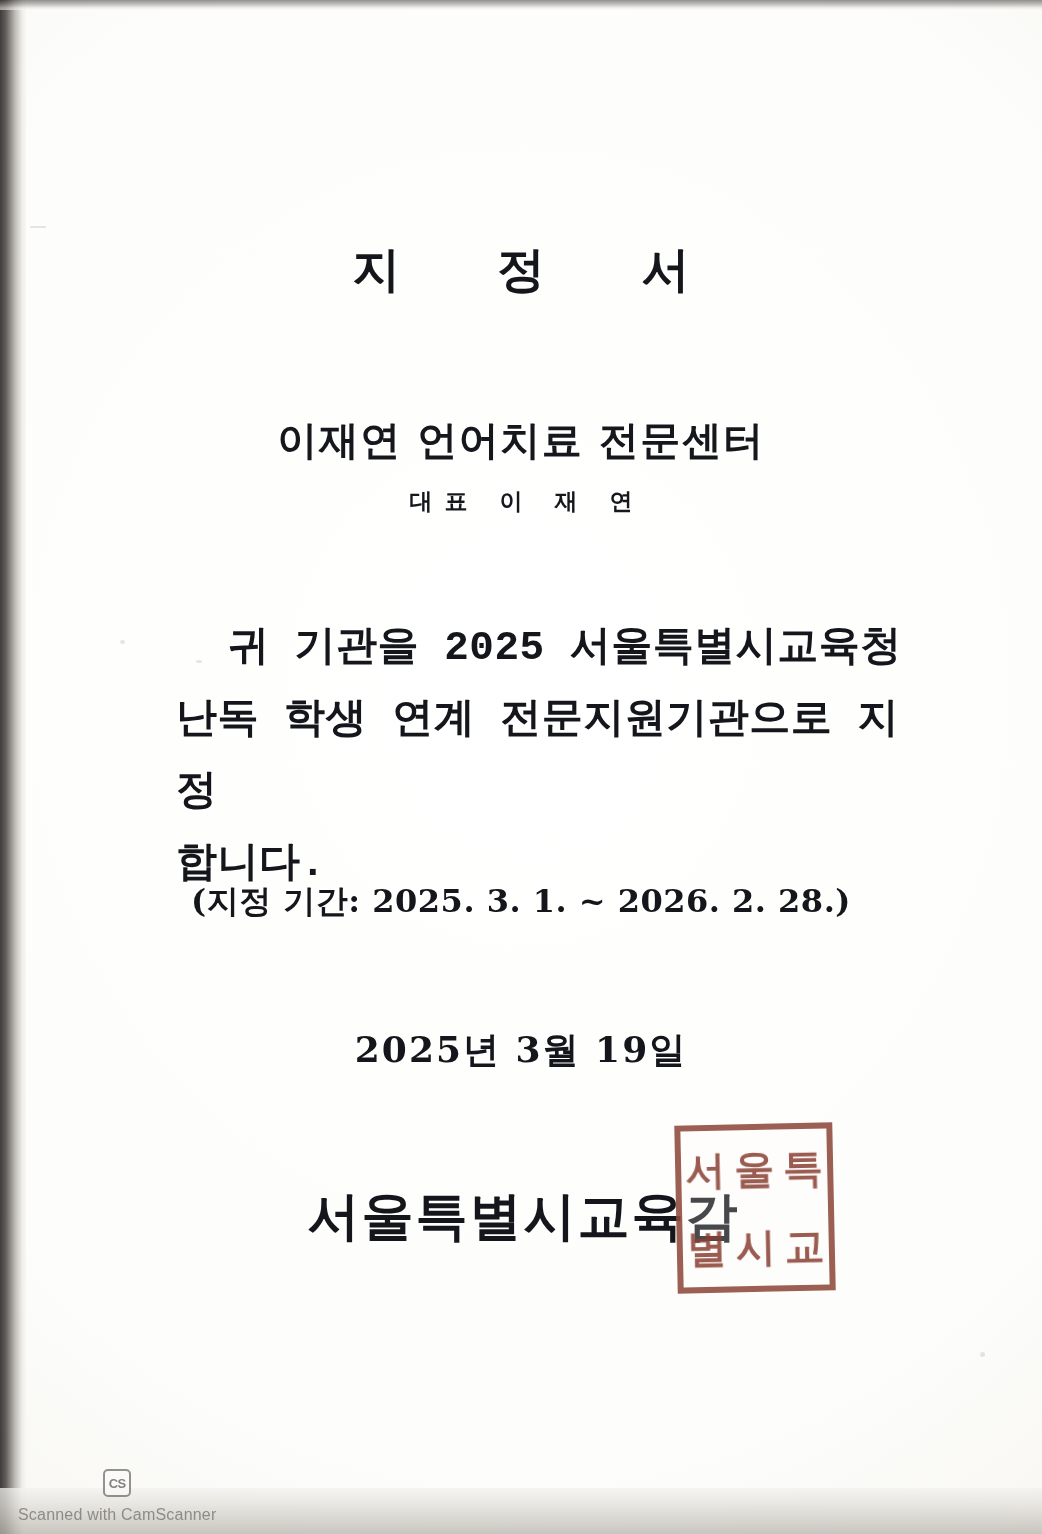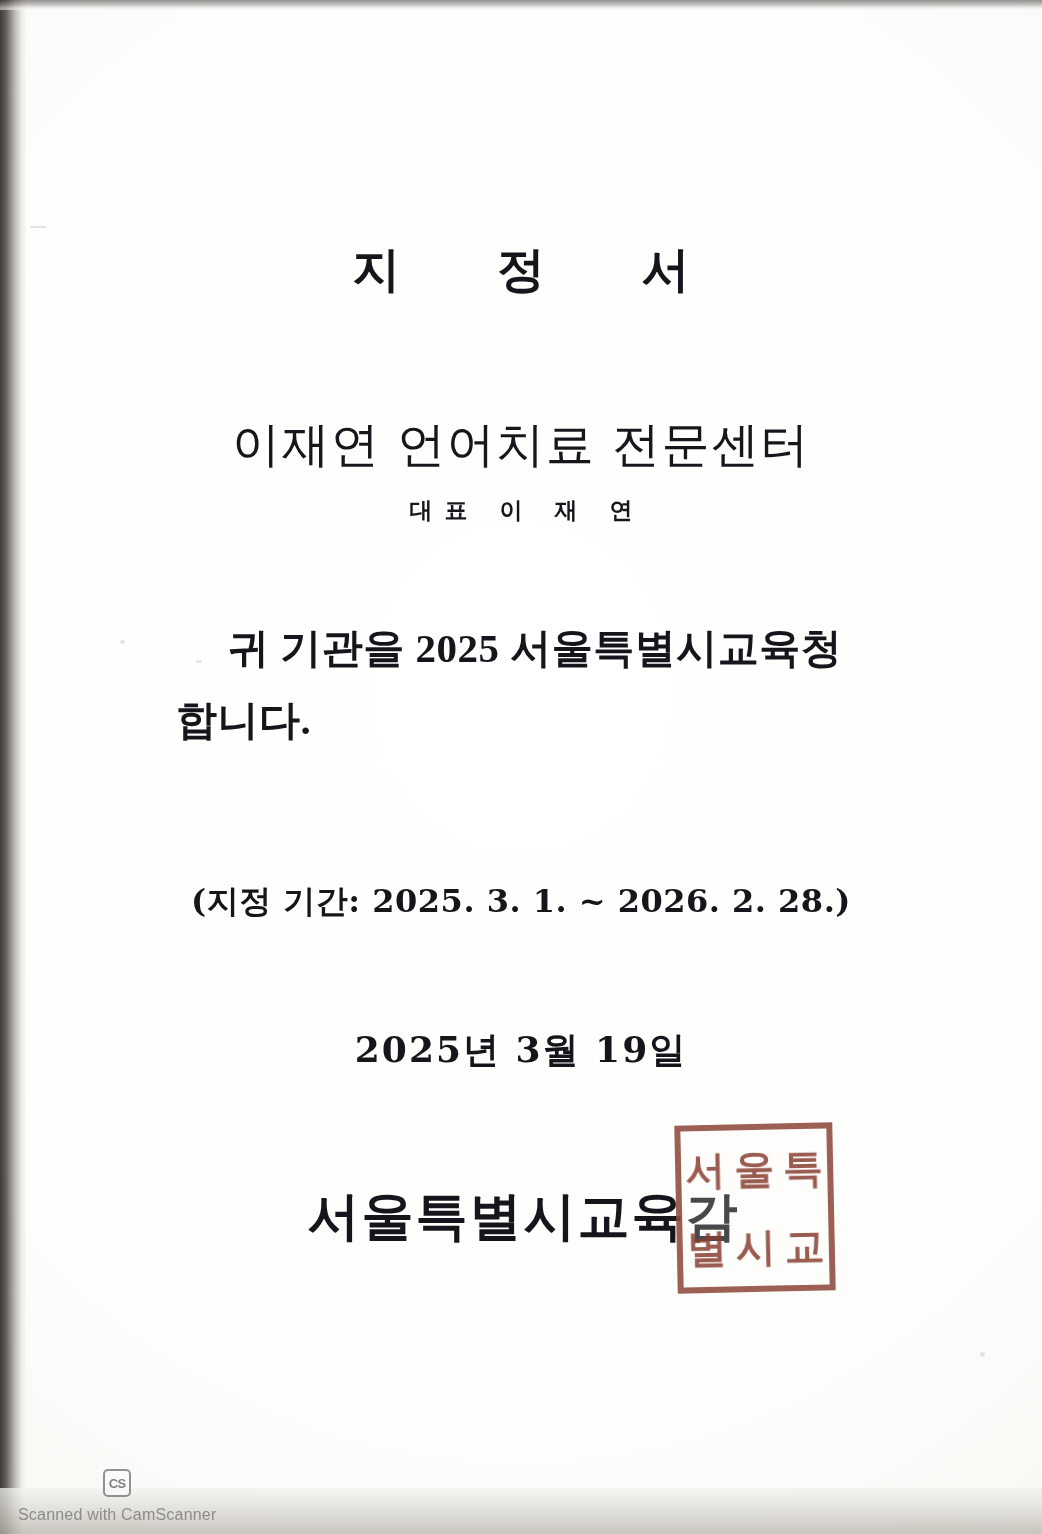--- a/index.html
+++ b/index.html
@@ -86,41 +86,41 @@
 
   .org-block {
     position: absolute;
     top: 413px;
     left: 0;
     width: 1042px;
     text-align: center;
   }
   .org-name {
     font-family: "DejaVu Serif", "Liberation Serif", serif;
-    font-size: 48px;
-    font-weight: 400;
+    font-size: 40px;
+    font-weight: 700;
     letter-spacing: 1.5px;
     color: #15171c;
   }
   .org-rep {
     margin-top: 18px;
     font-family: "DejaVu Serif", "Liberation Serif", serif;
     font-size: 23px;
     font-weight: 700;
     letter-spacing: 12px;
     text-indent: 12px;
     color: #15171c;
   }
 
   .body-block {
     position: absolute;
     top: 612px;
     left: 176px;
     width: 756px;
-    font-family: Liberation Serif, serif;
+    font-family: Liberation Mono, monospace;
     font-size: 41px;
     font-weight: 700;
     line-height: 72px;
     color: #14161b;
     letter-spacing: 0.5px;
   }
   .body-line-1 { text-indent: 52px; }
 
   .period {
     position: absolute;
@@ -244,20 +244,21 @@
 
     <div class="title">지 정 서</div>
 
     <div class="org-block">
       <div class="org-name">이재연 언어치료 전문센터</div>
       <div class="org-rep">대표 이 재 연</div>
     </div>
 
     <div class="body-block">
       <div class="body-line-1">귀 기관을 2025 서울특별시교육청</div>
+      <div>난독 학생 연계 전문지원기관으로 지정</div>
       <div>합니다.</div>
     </div>
 
     <div class="period">(지정 기간: 2025. 3. 1. ~ 2026. 2. 28.)</div>
 
     <div class="date">2025년 3월 19일</div>
 
     <div class="issuer">서울특별시교육감</div>
 
     <div class="seal">

